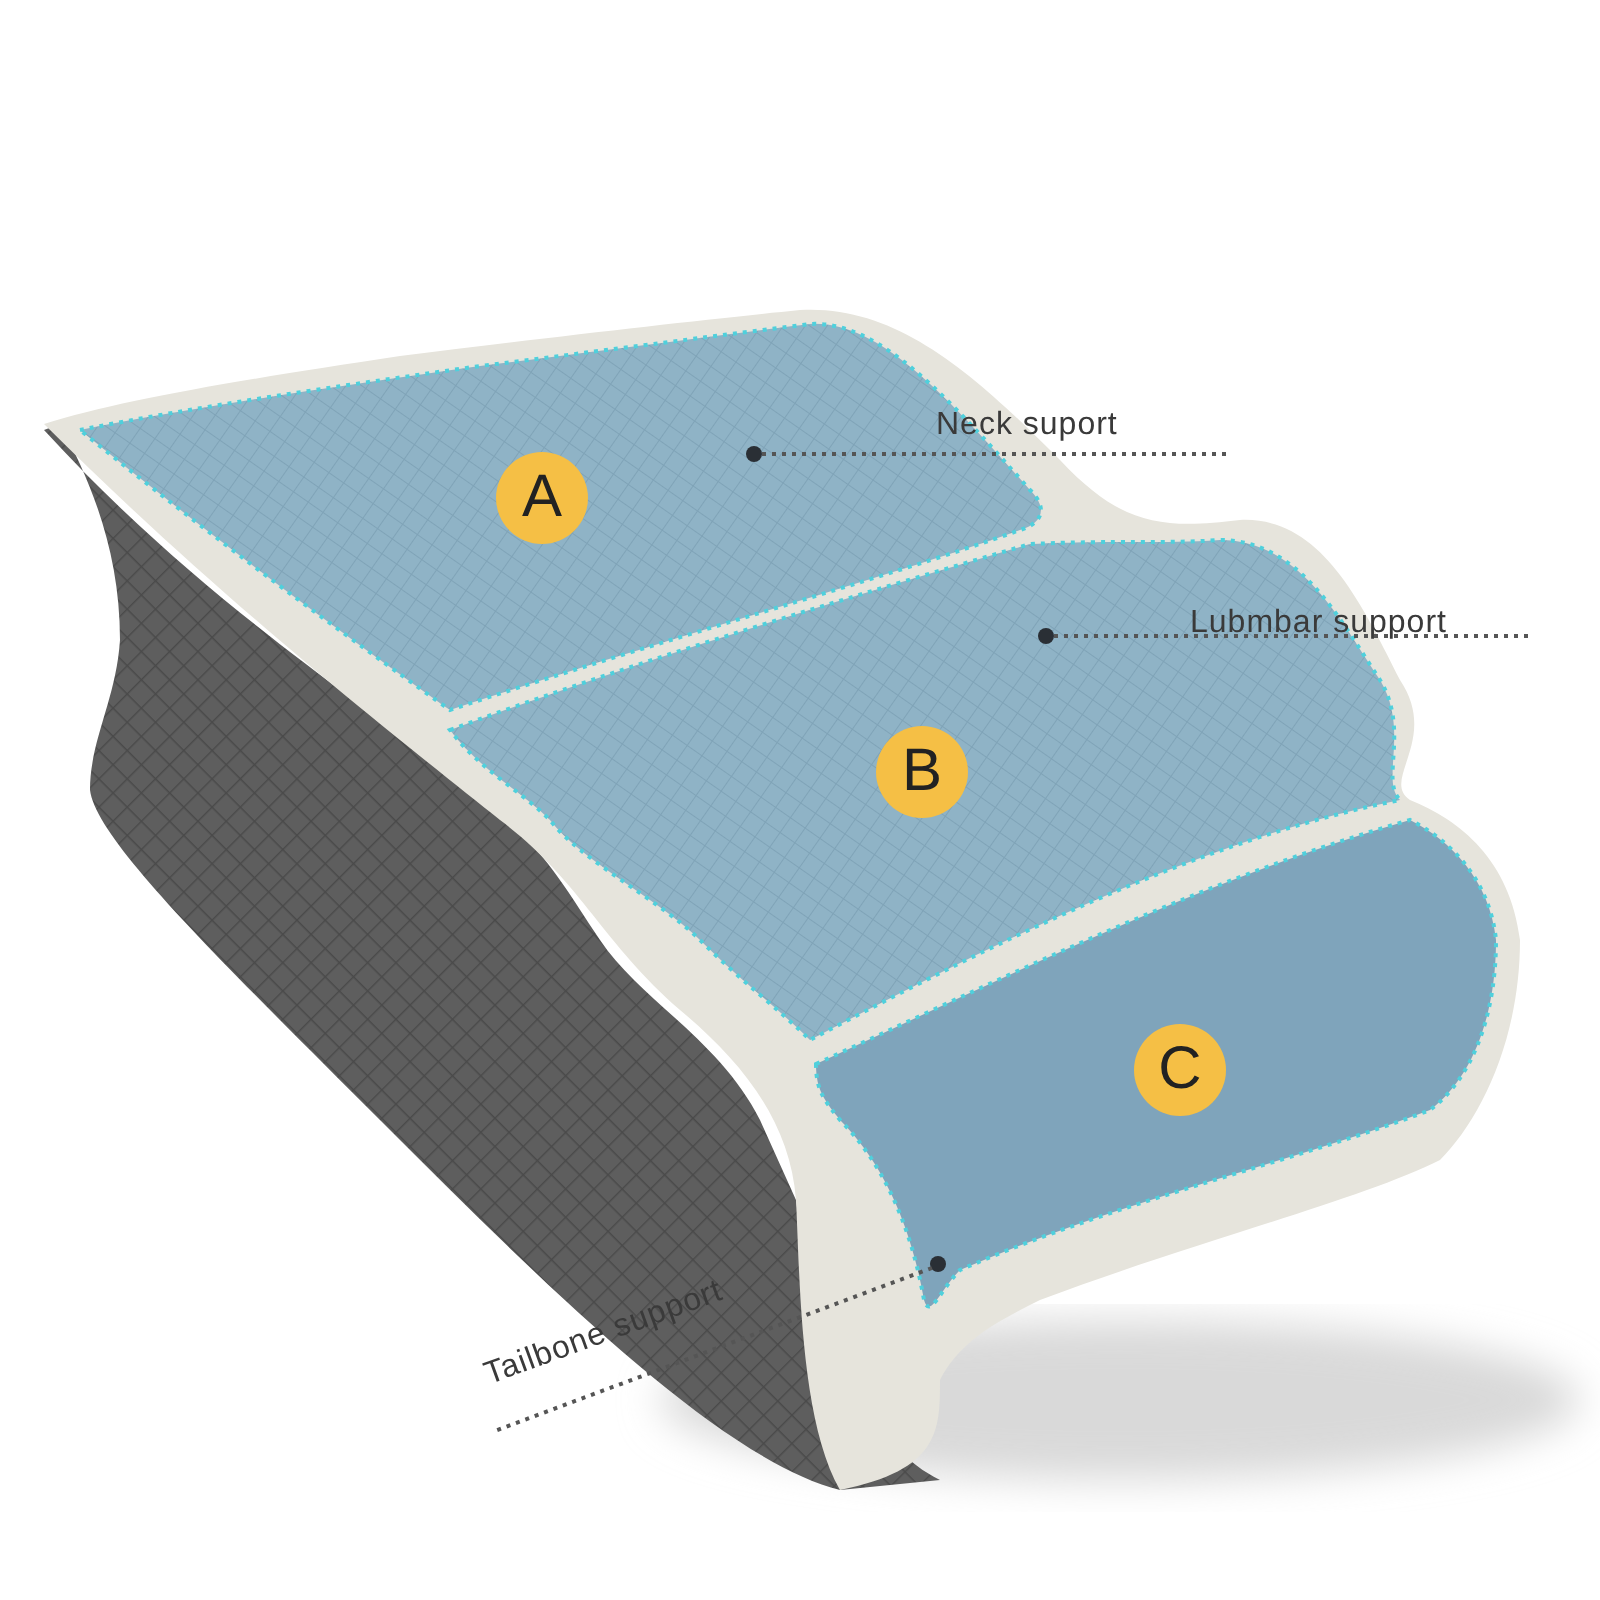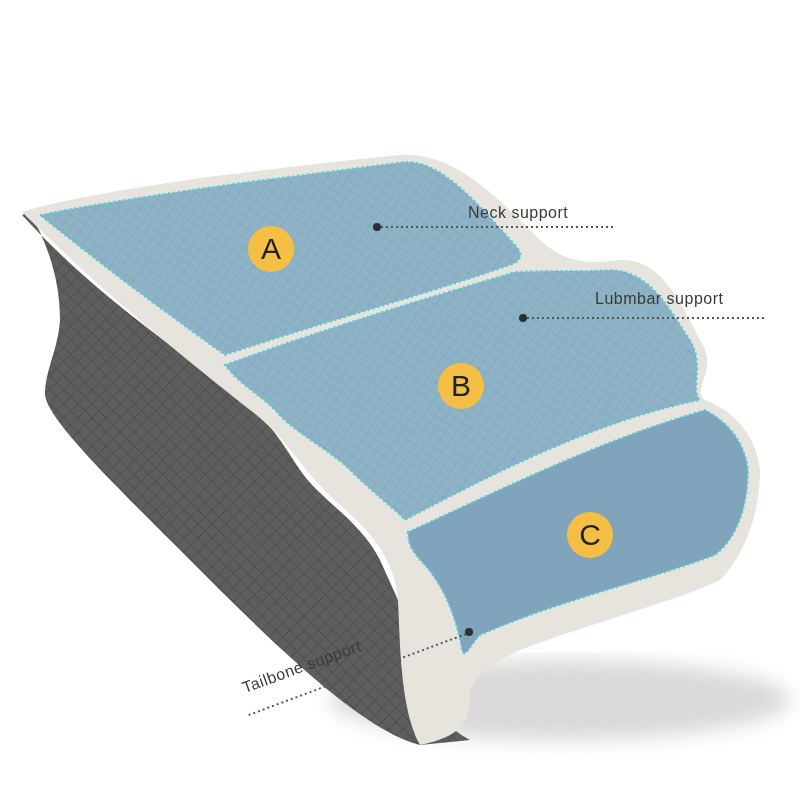--- a/index.html
+++ b/index.html
@@ -56,16 +56,16 @@
   <div class="badge" style="left:248px;top:226px;background:#f5bf45;">
       <span>A</span>
     </div>
   <div class="badge" style="left:438px;top:363px;background:#f5bf45;">
       <span>B</span>
     </div>
   <div class="badge" style="left:567px;top:512px;background:#f5bf45;">
       <span>C</span>
     </div>
 
-  <div class="label" style="left:468px;top:204px;">Neck support</div>
-  <div class="label" style="left:595px;top:290px;text-align:center;">Lubmbar support</div>
+  <div class="label" style="left:468px;top:204px;">Neck suport</div>
+  <div class="label" style="left:595px;top:303px;text-align:center;">Lubmbar support</div>
   <div class="label" style="left:240px;top:680px;transform:rotate(-20deg);transform-origin:left top;">Tailbone support</div>
 </div>
 
 </body></html>

